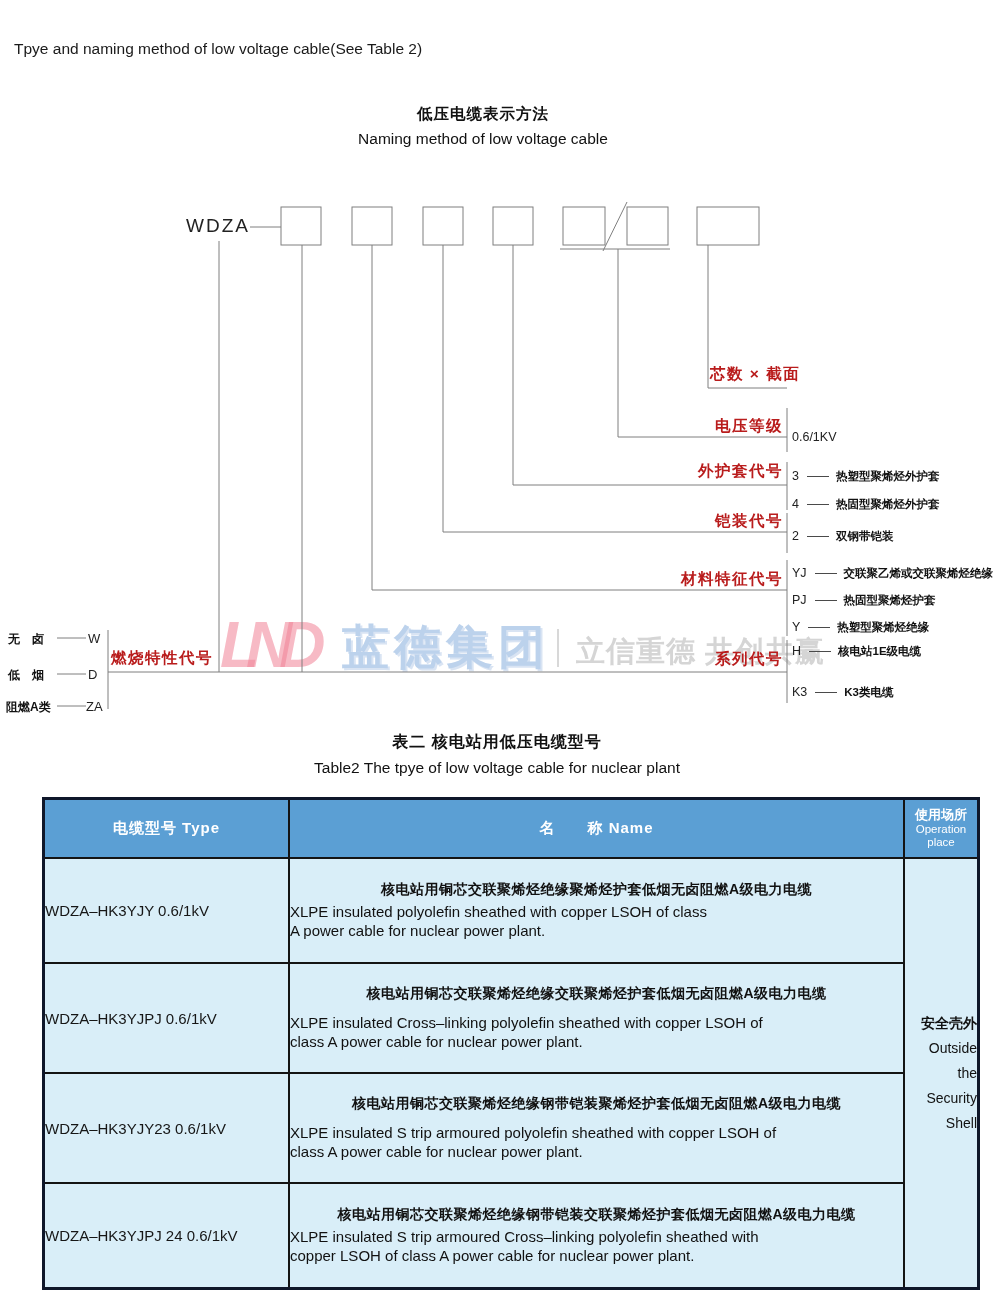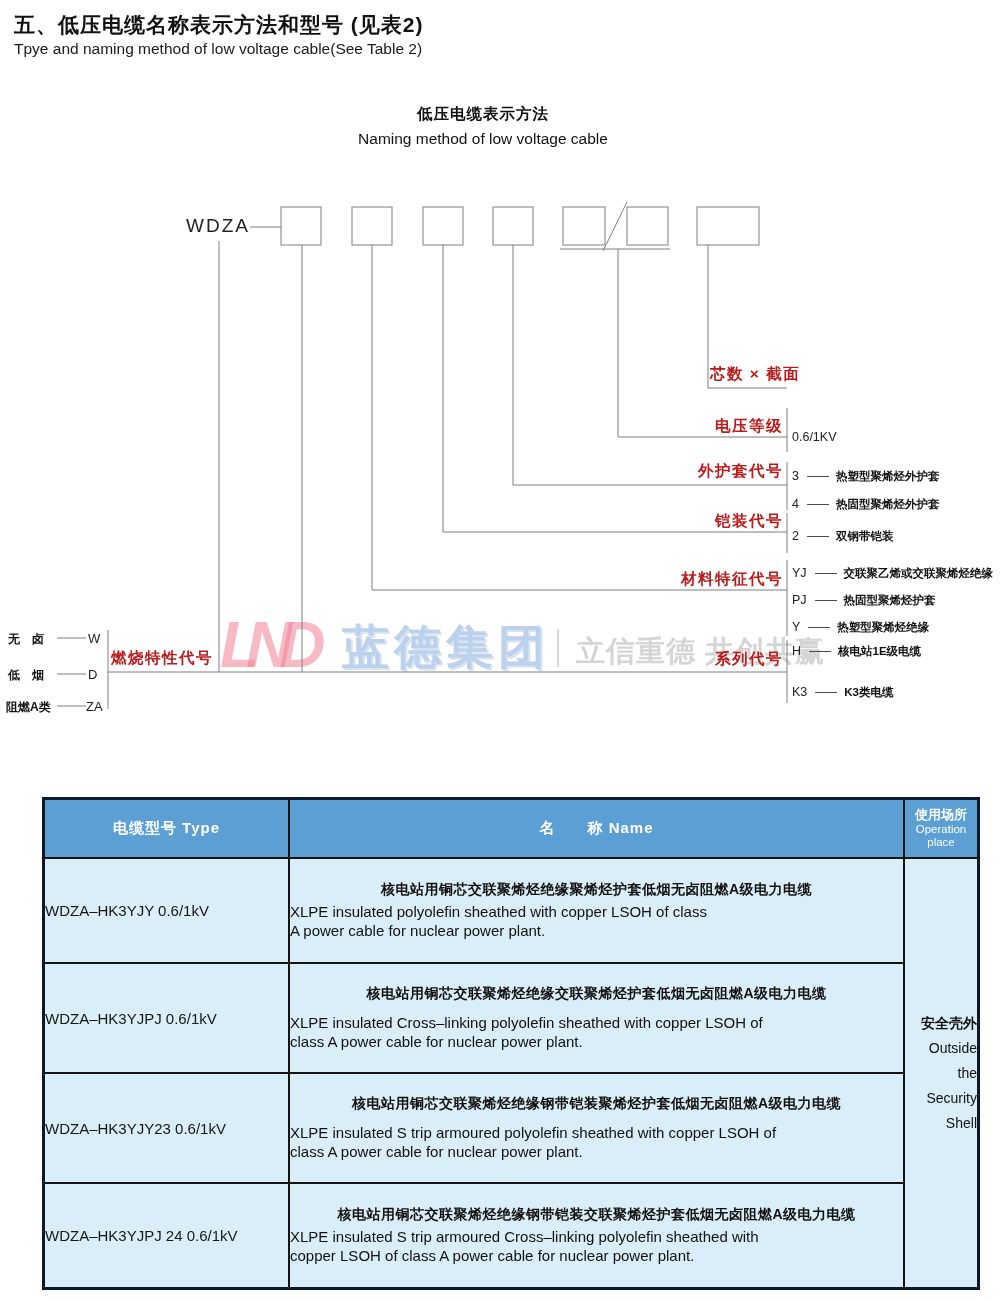--- a/index.html
+++ b/index.html
@@ -65,21 +65,20 @@
   tr.r1 td{height:103px;}
   tr.r2 td{height:108px;}
   tr.r3 td{height:108px;}
   tr.r4 td{height:103px;}
 </style>
 </head>
 <body>
 
 <div class="page">
 
-  <div class="title-cn">五、低压电缆名称表示方法和型号 (见表2)</div>
   <div class="title-en">Tpye and naming method of low voltage cable(See Table 2)</div>
 
   <div class="wm-logo">LND</div>
   <div class="wm-brand">蓝德集团</div>
   <div class="wm-sep"></div>
   <div class="wm-slogan">立信重德 共创共赢</div>
 
   <div class="dg-title">
     <div class="cn">低压电缆表示方法</div>
     <div class="en">Naming method of low voltage cable</div>
@@ -189,20 +188,24 @@
   </div>
   <div class="litem" style="top:667px">
     <span class="lname">低　烟</span>
     <span class="lcode">D</span>
   </div>
   <div class="litem" style="top:699px">
     <span class="lname" style="left:6px">阻燃A类</span>
     <span class="lcode" style="left:86px">ZA</span>
   </div>
 
+  <div class="tbl-title">
+    <div class="cn">表二 核电站用低压电缆型号</div>
+    <div class="en">Table2 The  tpye of low voltage cable for nuclear plant</div>
+  </div>
 
   <table class="cable">
     <thead>
       <tr>
         <th class="h-type">电缆型号  Type</th>
         <th class="h-name">名　　称 Name</th>
         <th class="h-place">
           <div>使用场所</div>
           <div class="sm">Operation</div>
           <div class="sm">place</div>

